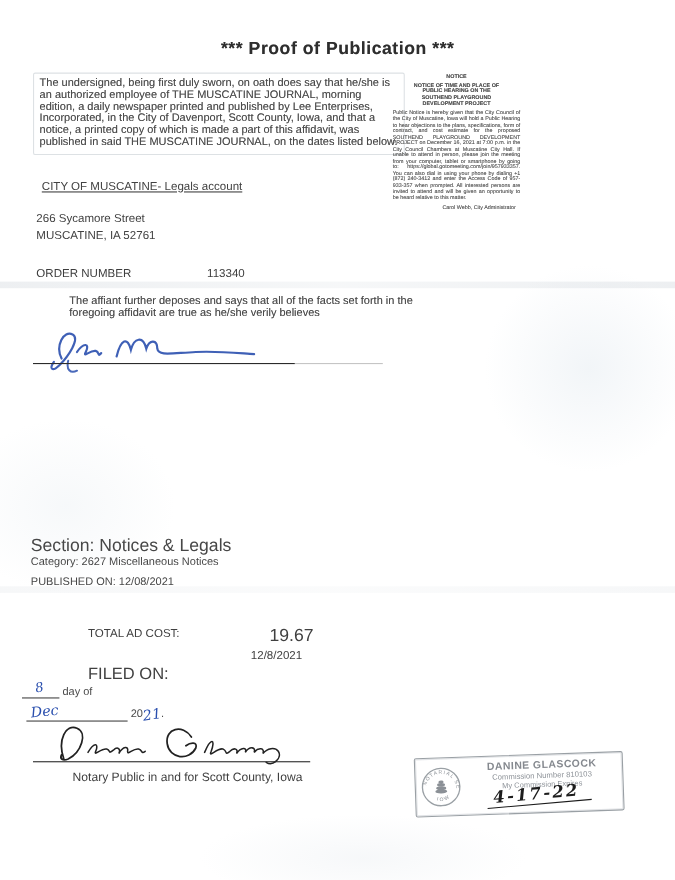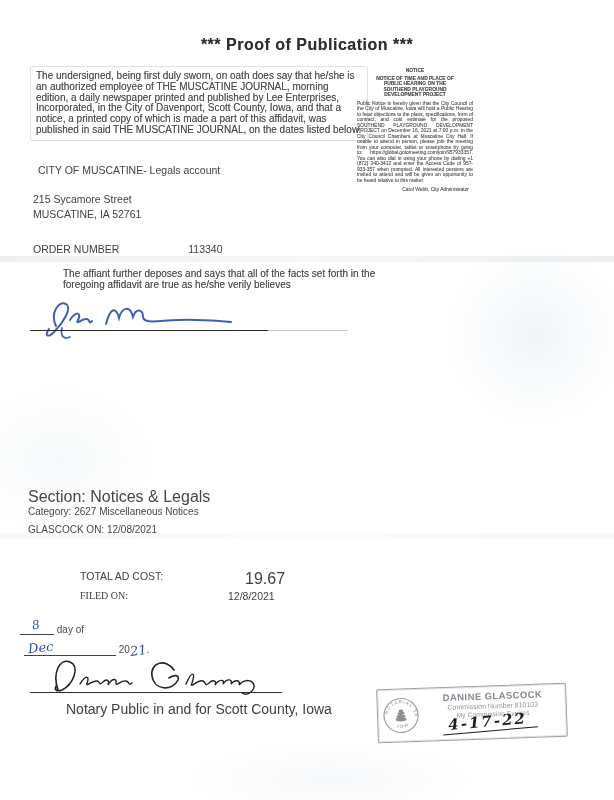--- a/index.html
+++ b/index.html
@@ -29,21 +29,21 @@
   .clip{
     position:absolute;left:357px;top:68px;width:116px;
     font-size:4.9px;line-height:5.5px;color:#5a5a5a;
     text-shadow:0 0 .3px rgba(80,80,80,.6);
   }
   .clip .c{ text-align:center;font-weight:bold;color:#555;}
   .clip .hd{margin-top:2px;}
   .clip .body{text-align:justify;margin-top:3px;}
   .clip .signoff{text-align:right;margin-top:4px;padding-right:4px;}
 
-  .acct{position:absolute;left:38px;top:164px;font-size:10.5px;color:#424242;}
+  .acct{position:absolute;left:38px;top:164px;font-size:10.5px;color:#424242;text-decoration:underline;}
   .addr1{position:absolute;left:33px;top:193px;font-size:10.5px;color:#424242;}
   .addr2{position:absolute;left:33px;top:208px;font-size:10.5px;color:#424242;}
   .order{position:absolute;left:33px;top:243px;font-size:10.5px;color:#3d3d3d;}
   .order .num{margin-left:66px;}
 
   .band{position:absolute;left:0;width:614px;height:6px;background:linear-gradient(to right,rgba(190,198,206,.28),rgba(205,212,218,.18),rgba(190,198,206,.28));}
   .band1{top:256px;}
   .band2{top:533px;opacity:.5;}
 
   .affiant{position:absolute;left:27px;top:268px;width:334px;font-size:10px;line-height:11px;color:#4a4a4a;text-shadow:0 0 .4px rgba(70,70,70,.5);margin-left:36px;}
@@ -51,35 +51,35 @@
   .sig-blue{position:absolute;left:26px;top:294px;width:250px;height:46px;}
   .sig-line1{position:absolute;left:30px;top:330px;width:238px;height:1px;background:#2b2b2b;}
   .sig-line1-ext{position:absolute;left:268px;top:330px;width:80px;height:1px;background:rgba(90,90,90,.35);}
 
   .meta1{position:absolute;left:28px;top:488px;font-size:16px;color:#474747;}
   .meta2{position:absolute;left:28px;top:506px;font-size:10px;color:#474747;}
   .meta3{position:absolute;left:28px;top:524px;font-size:10px;color:#474747;}
 
   .cost-label{position:absolute;left:80px;top:570px;font-size:10.5px;color:#404040;}
   .cost-value{position:absolute;left:245px;top:570px;font-size:16px;color:#404040;}
-  .filed-label{position:absolute;left:80px;top:590px;font-size:10px;color:#404040;font-family:Liberation Serif, serif;}
+  .filed-label{position:absolute;left:80px;top:604px;font-size:15px;color:#404040;}
   .filed-value{position:absolute;left:228px;top:590px;font-size:10.5px;color:#404040;}
 
   .sworn1{position:absolute;left:20px;top:624px;font-size:10px;color:#4a4a4a;}
   .blank-day{display:inline-block;width:34px;border-bottom:1px solid #444;position:relative;height:10px;vertical-align:bottom;}
   .hand{font-family:"DejaVu Serif", serif;font-style:italic;color:#2a4fae;}
   .hand-day{position:absolute;left:12px;top:-6px;font-size:12px;transform:rotate(-10deg);}
   .sworn2{position:absolute;left:24px;top:641px;font-size:10px;color:#4a4a4a;}
   .blank-month{display:inline-block;width:92px;border-bottom:1px solid #444;position:relative;height:11px;vertical-align:bottom;}
   .hand-month{position:absolute;left:4px;top:-4px;font-size:13px;transform:rotate(-6deg);}
   .hand-year{font-size:13px;display:inline-block;transform:rotate(-8deg);position:relative;top:2px;}
 
   .sig-black{position:absolute;left:24px;top:652px;width:270px;height:48px;}
   .sig-line2{position:absolute;left:30px;top:692px;width:252px;height:1px;background:#2b2b2b;}
-  .notary-title{position:absolute;left:28px;top:701px;font-size:14px;color:#3f3f3f;padding-left:38px;}
+  .notary-title{position:absolute;left:28px;top:701px;font-size:11px;color:#3f3f3f;padding-left:38px;}
 
   .stamp{
     position:absolute;left:377px;top:686px;width:188px;height:52px;
     border:1.6px solid #9aa0a5;border-radius:2px;
     transform:rotate(-2deg);
     box-shadow:inset 0 0 0 1px rgba(170,176,182,.35);
     color:#8b9096;
   }
   .stamp-seal{position:absolute;left:3px;top:6px;width:40px;height:40px;}
   .stamp-text{position:absolute;left:46px;top:4px;width:138px;text-align:center;}
@@ -110,21 +110,21 @@
     <div class="c">NOTICE</div>
     <div class="c hd">NOTICE OF TIME AND PLACE OF</div>
     <div class="c">PUBLIC HEARING ON THE</div>
     <div class="c">SOUTHEND PLAYGROUND</div>
     <div class="c">DEVELOPMENT PROJECT</div>
     <div class="body">Public Notice is hereby given that the City Council of the City of Muscatine, Iowa will hold a Public Hearing to hear objections to the plans, specifications, form of contract, and cost estimate for the proposed SOUTHEND PLAYGROUND DEVELOPMENT PROJECT on December 16, 2021 at 7:00 p.m. in the City Council Chambers at Muscatine City Hall. If unable to attend in person, please join the meeting from your computer, tablet or smartphone by going to: https://global.gotomeeting.com/join/957933357. You can also dial in using your phone by dialing +1 (872) 240-3412 and enter the Access Code of 957-933-357 when prompted. All interested persons are invited to attend and will be given an opportunity to be heard relative to this matter.</div>
     <div class="signoff">Carol Webb, City Administrator</div>
   </div>
 
   <div class="acct">CITY OF MUSCATINE- Legals account</div>
-  <div class="addr1">215 Sycamore Street</div>
+  <div class="addr1">266 Sycamore Street</div>
   <div class="addr2">MUSCATINE, IA 52761</div>
 
   <div class="order">
     <span>ORDER NUMBER</span>
     <span class="num">113340</span>
   </div>
 
   <div class="band band1"></div>
 
   <div class="affiant">The affiant further deposes and says that all of the facts set forth in the foregoing affidavit are true as he/she verily believes</div>
@@ -139,21 +139,21 @@
 
   <div class="meta1">
     <span>Section:</span>
     <span>Notices &amp; Legals</span>
   </div>
   <div class="meta2">
     <span>Category:</span>
     <span>2627 Miscellaneous Notices</span>
   </div>
   <div class="meta3">
-    <span>GLASCOCK ON:</span>
+    <span>PUBLISHED ON:</span>
     <span>12/08/2021</span>
   </div>
   <div class="band band2"></div>
 
   <div class="cost-label">TOTAL AD COST:</div>
   <div class="cost-value">19.67</div>
   <div class="filed-label">FILED ON:</div>
   <div class="filed-value">12/8/2021</div>
 
   <div class="sworn1">

